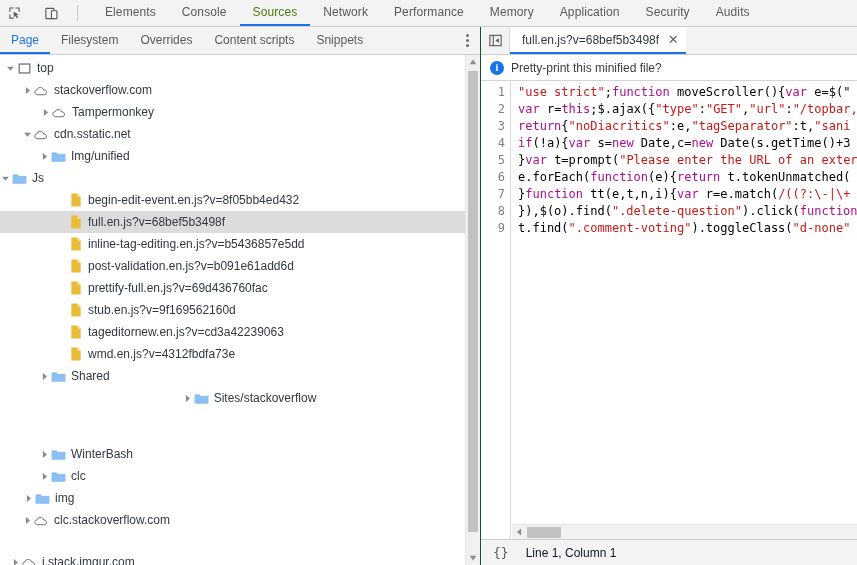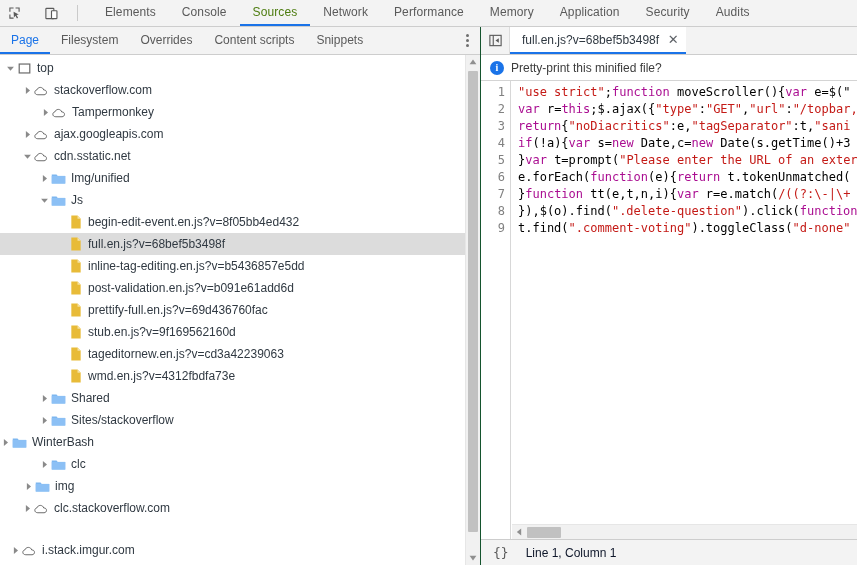--- a/index.html
+++ b/index.html
@@ -361,33 +361,20 @@
               <span class="row-icon">
                 <svg width="15" height="13" viewBox="0 0 18 13">
                   <path d="M4.6 11.6C2.4 11.6 1 10.3 1 8.6c0-1.5 1.1-2.7 2.6-2.9C4 4 5.6 2.8 7.6 2.8c2 0 3.7 1.3 4.1 3.1h.5c1.6 0 2.8 1.2 2.8 2.8s-1.3 2.9-3 2.9z" fill="none" stroke="#6b6b6b" stroke-width="1.2" stroke-linejoin="round"></path>
                 </svg>
               </span>
               <span class="row-label">Tampermonkey</span>
             </div>
             <div class="row" style="padding-left: 22px;">
               <span class="twisty">
                 <svg width="9" height="9" viewBox="0 0 10 10">
-                  <path d="M3.2 1.2l4.6 3.8-4.6 3.8z" fill="#8a8a8a"></path>
-                </svg>
-              </span>
-              <span class="row-icon">
-                <svg width="15" height="13" viewBox="0 0 18 13">
-                  <path d="M4.6 11.6C2.4 11.6 1 10.3 1 8.6c0-1.5 1.1-2.7 2.6-2.9C4 4 5.6 2.8 7.6 2.8c2 0 3.7 1.3 4.1 3.1h.5c1.6 0 2.8 1.2 2.8 2.8s-1.3 2.9-3 2.9z" fill="none" stroke="#6b6b6b" stroke-width="1.2" stroke-linejoin="round"></path>
-                </svg>
-              </span>
-              <span class="row-label">ajax.googleapis.com</span>
-            </div>
-            <div class="row" style="padding-left: 22px;">
-              <span class="twisty">
-                <svg width="9" height="9" viewBox="0 0 10 10">
                   <path d="M1.2 3.0h7.6L5 7.6z" fill="#8a8a8a"></path>
                 </svg>
               </span>
               <span class="row-icon">
                 <svg width="15" height="13" viewBox="0 0 18 13">
                   <path d="M4.6 11.6C2.4 11.6 1 10.3 1 8.6c0-1.5 1.1-2.7 2.6-2.9C4 4 5.6 2.8 7.6 2.8c2 0 3.7 1.3 4.1 3.1h.5c1.6 0 2.8 1.2 2.8 2.8s-1.3 2.9-3 2.9z" fill="none" stroke="#6b6b6b" stroke-width="1.2" stroke-linejoin="round"></path>
                 </svg>
               </span>
               <span class="row-label">cdn.sstatic.net</span>
             </div>
@@ -398,21 +385,21 @@
                 </svg>
               </span>
               <span class="row-icon">
                 <svg width="15" height="13" viewBox="0 0 16 13">
                   <path d="M0.8 2.2h5.1l1.3 1.5h8.0v8.2H0.8z" fill="#7cb5f0"></path>
                   <path d="M0.8 3.7h14.4v8.2H0.8z" fill="#8cc0f5"></path>
                 </svg>
               </span>
               <span class="row-label">Img/unified</span>
             </div>
-            <div class="row" style="padding-left: 39px;">
+            <div class="row" style="">
               <span class="twisty">
                 <svg width="9" height="9" viewBox="0 0 10 10">
                   <path d="M1.2 3.0h7.6L5 7.6z" fill="#8a8a8a"></path>
                 </svg>
               </span>
               <span class="row-icon">
                 <svg width="15" height="13" viewBox="0 0 16 13">
                   <path d="M0.8 2.2h5.1l1.3 1.5h8.0v8.2H0.8z" fill="#7cb5f0"></path>
                   <path d="M0.8 3.7h14.4v8.2H0.8z" fill="#8cc0f5"></path>
                 </svg>
@@ -506,35 +493,35 @@
                 </svg>
               </span>
               <span class="row-icon">
                 <svg width="15" height="13" viewBox="0 0 16 13">
                   <path d="M0.8 2.2h5.1l1.3 1.5h8.0v8.2H0.8z" fill="#7cb5f0"></path>
                   <path d="M0.8 3.7h14.4v8.2H0.8z" fill="#8cc0f5"></path>
                 </svg>
               </span>
               <span class="row-label">Shared</span>
             </div>
-            <div class="row" style="padding-left: 39px;">
+            <div class="row" style="padding-left: 39px; justify-content: center;">
               <span class="twisty">
                 <svg width="9" height="9" viewBox="0 0 10 10">
                   <path d="M3.2 1.2l4.6 3.8-4.6 3.8z" fill="#8a8a8a"></path>
                 </svg>
               </span>
               <span class="row-icon">
                 <svg width="15" height="13" viewBox="0 0 16 13">
                   <path d="M0.8 2.2h5.1l1.3 1.5h8.0v8.2H0.8z" fill="#7cb5f0"></path>
                   <path d="M0.8 3.7h14.4v8.2H0.8z" fill="#8cc0f5"></path>
                 </svg>
               </span>
               <span class="row-label">Sites/stackoverflow</span>
             </div>
-            <div class="row" style="">
+            <div class="row" style="padding-left: 39px; margin-top: 34px;">
               <span class="twisty">
                 <svg width="9" height="9" viewBox="0 0 10 10">
                   <path d="M3.2 1.2l4.6 3.8-4.6 3.8z" fill="#8a8a8a"></path>
                 </svg>
               </span>
               <span class="row-icon">
                 <svg width="15" height="13" viewBox="0 0 16 13">
                   <path d="M0.8 2.2h5.1l1.3 1.5h8.0v8.2H0.8z" fill="#7cb5f0"></path>
                   <path d="M0.8 3.7h14.4v8.2H0.8z" fill="#8cc0f5"></path>
                 </svg>

